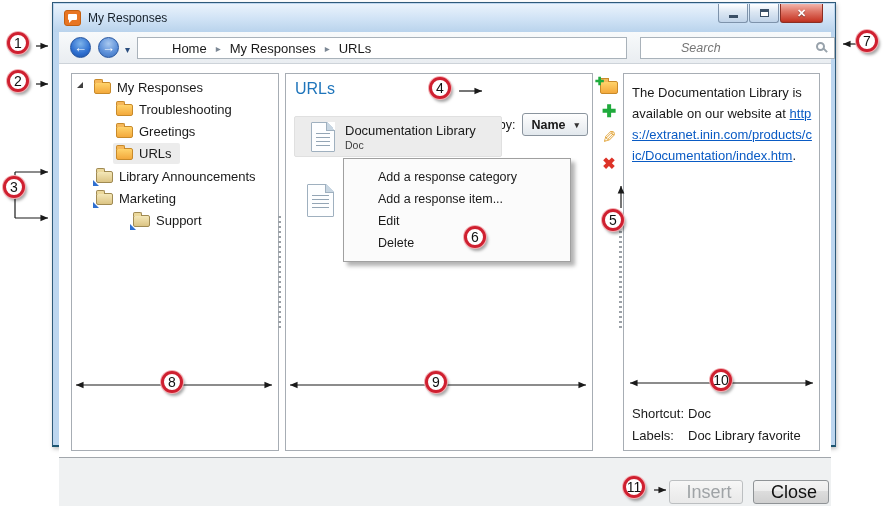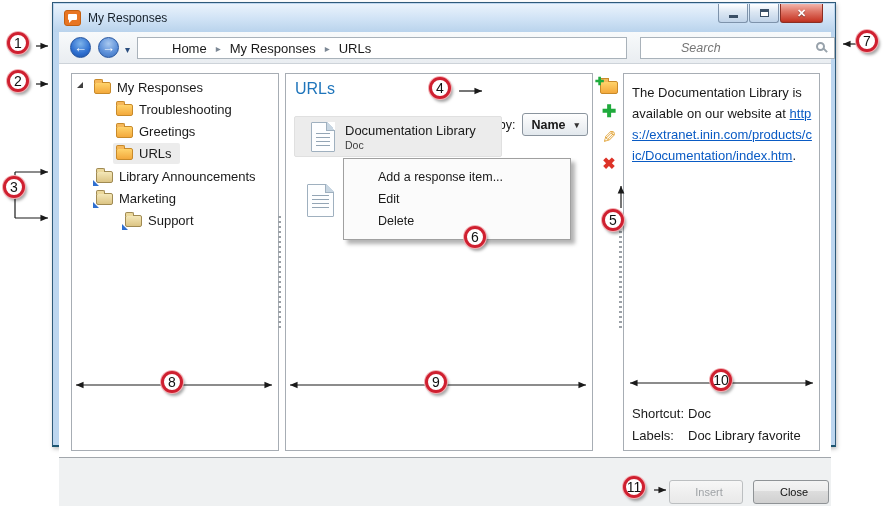--- a/index.html
+++ b/index.html
@@ -137,21 +137,21 @@
   #ctx-menu { position:absolute; left:343px; top:158px; width:228px;
             background:#fbfbfb; border:1px solid #a0a0a0; padding:7px 0;
             box-shadow:4px 4px 4px rgba(0,0,0,.3); z-index:30; }
   .ctx-item { height:22px; line-height:22px; padding-left:34px; font-size:12.5px;
             color:#1a1a1a; cursor:default; }
 
   
   #footer { position:absolute; left:6px; top:454px; width:772px; height:49px;
             background:#eff1f2; border-top:1px solid #a2a7ac; }
   .btn { position:absolute; top:22px; height:24px; border:1px solid #8f9396; border-radius:3px;
-            font-family:"Liberation Sans", sans-serif; font-size:11px; color:#111;
+            font-family:"Liberation Sans", sans-serif; font-size:18px; color:#111;
             background:linear-gradient(#f4f4f4,#ececec 45%,#dddddd 46%,#d0d0d0); cursor:pointer;padding-left:6px; }
   .btn.disabled { border-color:#bcbfc1; color:#9fa3a6;
             background:linear-gradient(#f7f7f7,#f0f0f0 45%,#e9e9e9); }
   #btn-insert { left:610px; width:74px; }
   #btn-close  { left:694px; width:76px; }
 
   
   .callout { position:absolute; width:22px; height:22px; background:#fff;
             border:3px solid #cf2030; border-radius:50%;
             box-shadow:0 0 0 1px #f2b0b4, 2px 3px 3px rgba(0,0,0,.35);
@@ -225,21 +225,21 @@
         </span>
       </div>
       <div class="tree-row" style="top:91px; left:24px;">
         <span class="ic-folder shared"></span>
         <span>Library Announcements</span>
       </div>
       <div class="tree-row" style="top:113px; left:24px;">
         <span class="ic-folder shared"></span>
         <span>Marketing</span>
       </div>
-      <div class="tree-row" style="top:135px; left:24px;padding-left:29px;">
+      <div class="tree-row" style="top:135px; left:32px;padding-left:29px;">
         <span class="ic-folder shared"></span>
         <span>Support</span>
       </div>
     </div>
 
     <div class="panel" id="list-panel">
       <div class="list-header">URLs</div>
       <div class="sort-group">
         <span>Sort by:</span>
         <div class="dropdown">
@@ -294,20 +294,21 @@
     <div class="grip" style="left:560px;"></div>
   </div>
 
   <div id="footer">
     <button class="btn disabled" id="btn-insert">Insert</button>
     <button class="btn" id="btn-close">Close</button>
   </div>
 </div>
 
 <div id="ctx-menu">
+  <div class="ctx-item">Add a response category</div>
   <div class="ctx-item">Add a response item...</div>
   <div class="ctx-item">Edit</div>
   <div class="ctx-item">Delete</div>
 </div>
 
 <svg id="arrow-layer">
   <defs>
     <marker id="ah" viewBox="0 0 10 10" refX="9" refY="5" markerWidth="7" markerHeight="7" orient="auto-start-reverse">
       <path d="M0,1 L9,5 L0,9 z" fill="#1a1a1a"></path>
     </marker>

